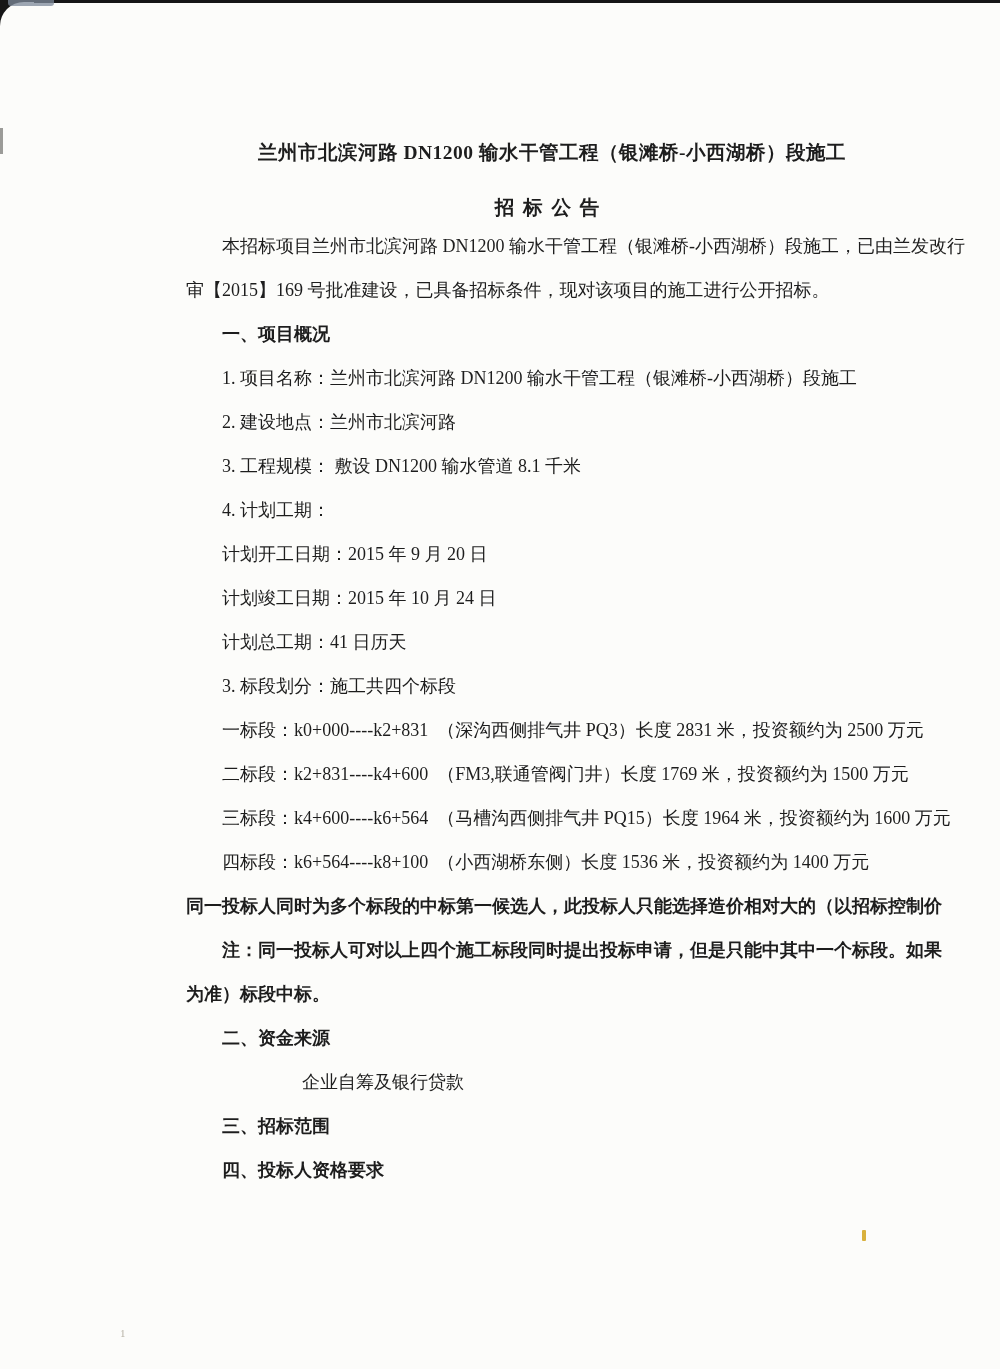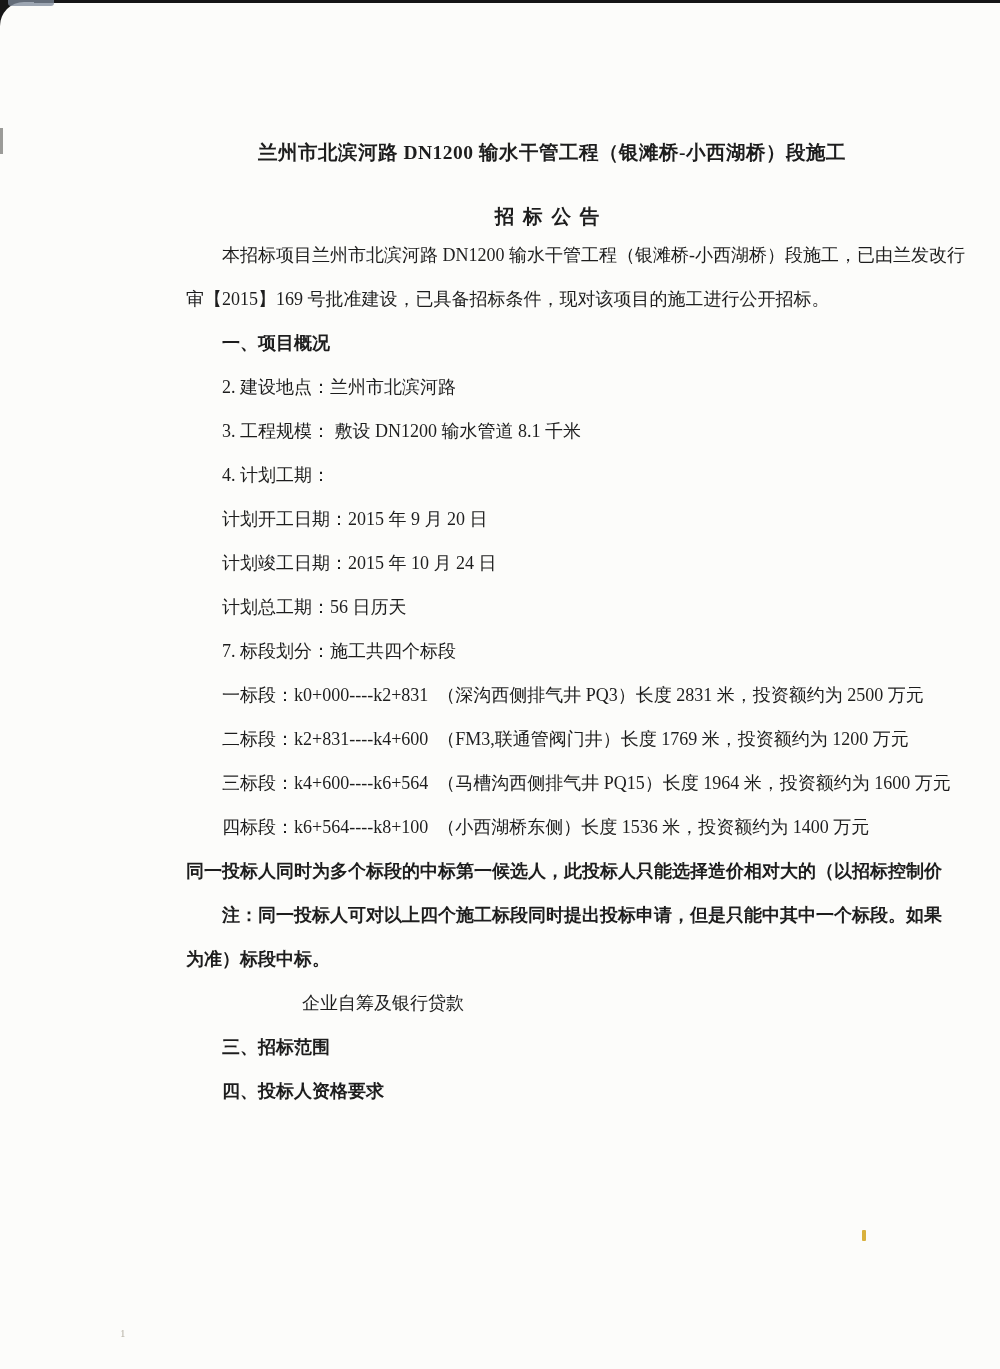--- a/index.html
+++ b/index.html
@@ -58,21 +58,21 @@
     margin-top: 138px;
     height: 30px; line-height: 30px;
     padding-left: 104px;
     text-align: center;
     font-weight: bold;
     font-size: 19.5px;
     letter-spacing: 0.5px;
     white-space: pre;
   }
   .subtitle {
-    margin-top: 34px;
+    margin-top: 25px;
     height: 30px; line-height: 30px;
     padding-left: 96px;
     text-align: center;
     font-weight: bold;
     font-size: 19.5px;
     letter-spacing: 2px;
     white-space: pre;
   }
   .body-lines { margin-top: 1px; }
   .line {
@@ -103,36 +103,38 @@
     <div class="title">兰州市北滨河路 DN1200 输水干管工程（银滩桥-小西湖桥）段施工</div>
     <div class="subtitle">招 标 公 告</div>
 
     <div class="body-lines">
 
       <div class="line indent">本招标项目兰州市北滨河路 DN1200 输水干管工程（银滩桥-小西湖桥）段施工，已由兰发改行</div>
       <div class="line">审【2015】169 号批准建设，已具备招标条件，现对该项目的施工进行公开招标。</div>
 
       <div class="line indent bold">一、项目概况</div>
 
+      <div class="line indent">1. 项目名称：兰州市北滨河路 DN1200 输水干管工程（银滩桥-小西湖桥）段施工</div>
       <div class="line indent">2. 建设地点：兰州市北滨河路</div>
       <div class="line indent">3. 工程规模： 敷设 DN1200 输水管道 8.1 千米</div>
       <div class="line indent">4. 计划工期：</div>
       <div class="line indent">计划开工日期：2015 年 9 月 20 日</div>
       <div class="line indent">计划竣工日期：2015 年 10 月 24 日</div>
-      <div class="line indent">计划总工期：56 日历天</div>
-      <div class="line indent">7. 标段划分：施工共四个标段</div>
+      <div class="line indent">计划总工期：41 日历天</div>
+      <div class="line indent">3. 标段划分：施工共四个标段</div>
       <div class="line indent">一标段：k0+000----k2+831  （深沟西侧排气井 PQ3）长度 2831 米，投资额约为 2500 万元</div>
-      <div class="line indent">二标段：k2+831----k4+600  （FM3,联通管阀门井）长度 1769 米，投资额约为 1200 万元</div>
+      <div class="line indent">二标段：k2+831----k4+600  （FM3,联通管阀门井）长度 1769 米，投资额约为 1500 万元</div>
       <div class="line indent">三标段：k4+600----k6+564  （马槽沟西侧排气井 PQ15）长度 1964 米，投资额约为 1600 万元</div>
       <div class="line indent">四标段：k6+564----k8+100  （小西湖桥东侧）长度 1536 米，投资额约为 1400 万元</div>
 
       <div class="line bold">同一投标人同时为多个标段的中标第一候选人，此投标人只能选择造价相对大的（以招标控制价</div>
       <div class="line indent bold">注：同一投标人可对以上四个施工标段同时提出投标申请，但是只能中其中一个标段。如果</div>
       <div class="line bold">为准）标段中标。</div>
 
+      <div class="line indent bold">二、资金来源</div>
       <div class="line indent2">企业自筹及银行贷款</div>
 
       <div class="line indent bold">三、招标范围</div>
 
       <div class="line indent bold">四、投标人资格要求</div>
 
     </div>
   </div>
 </div>
 

